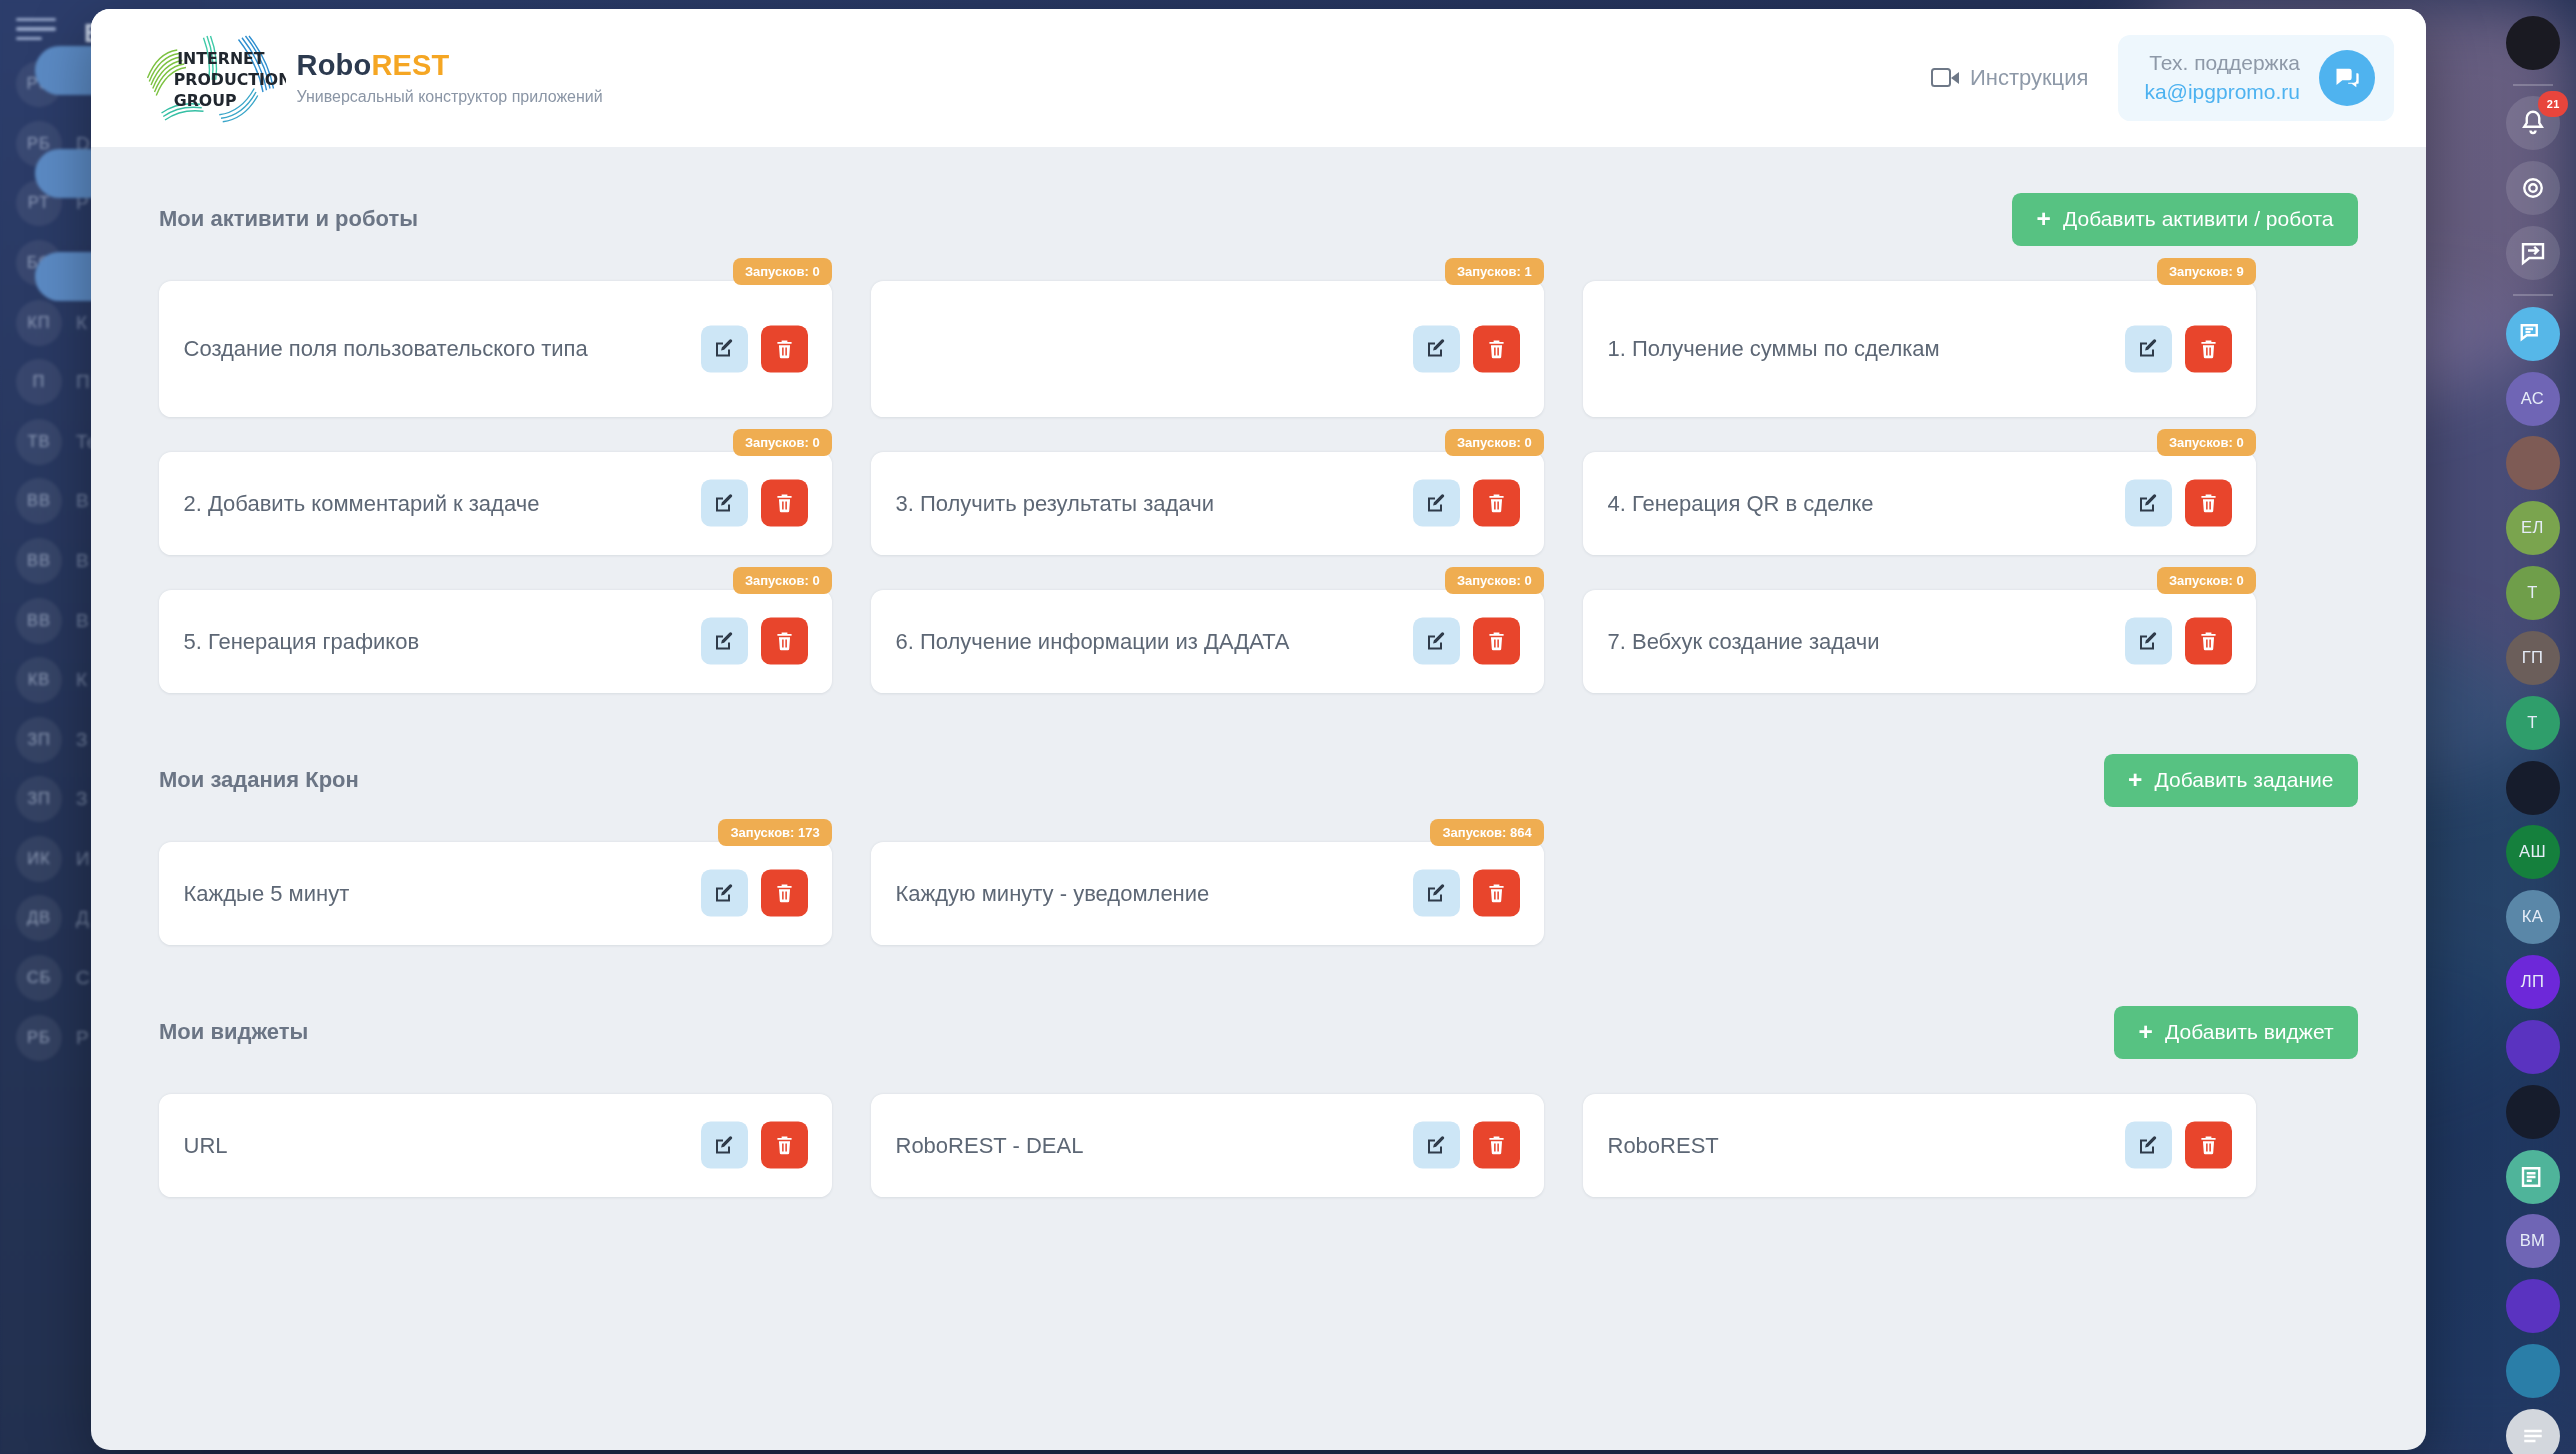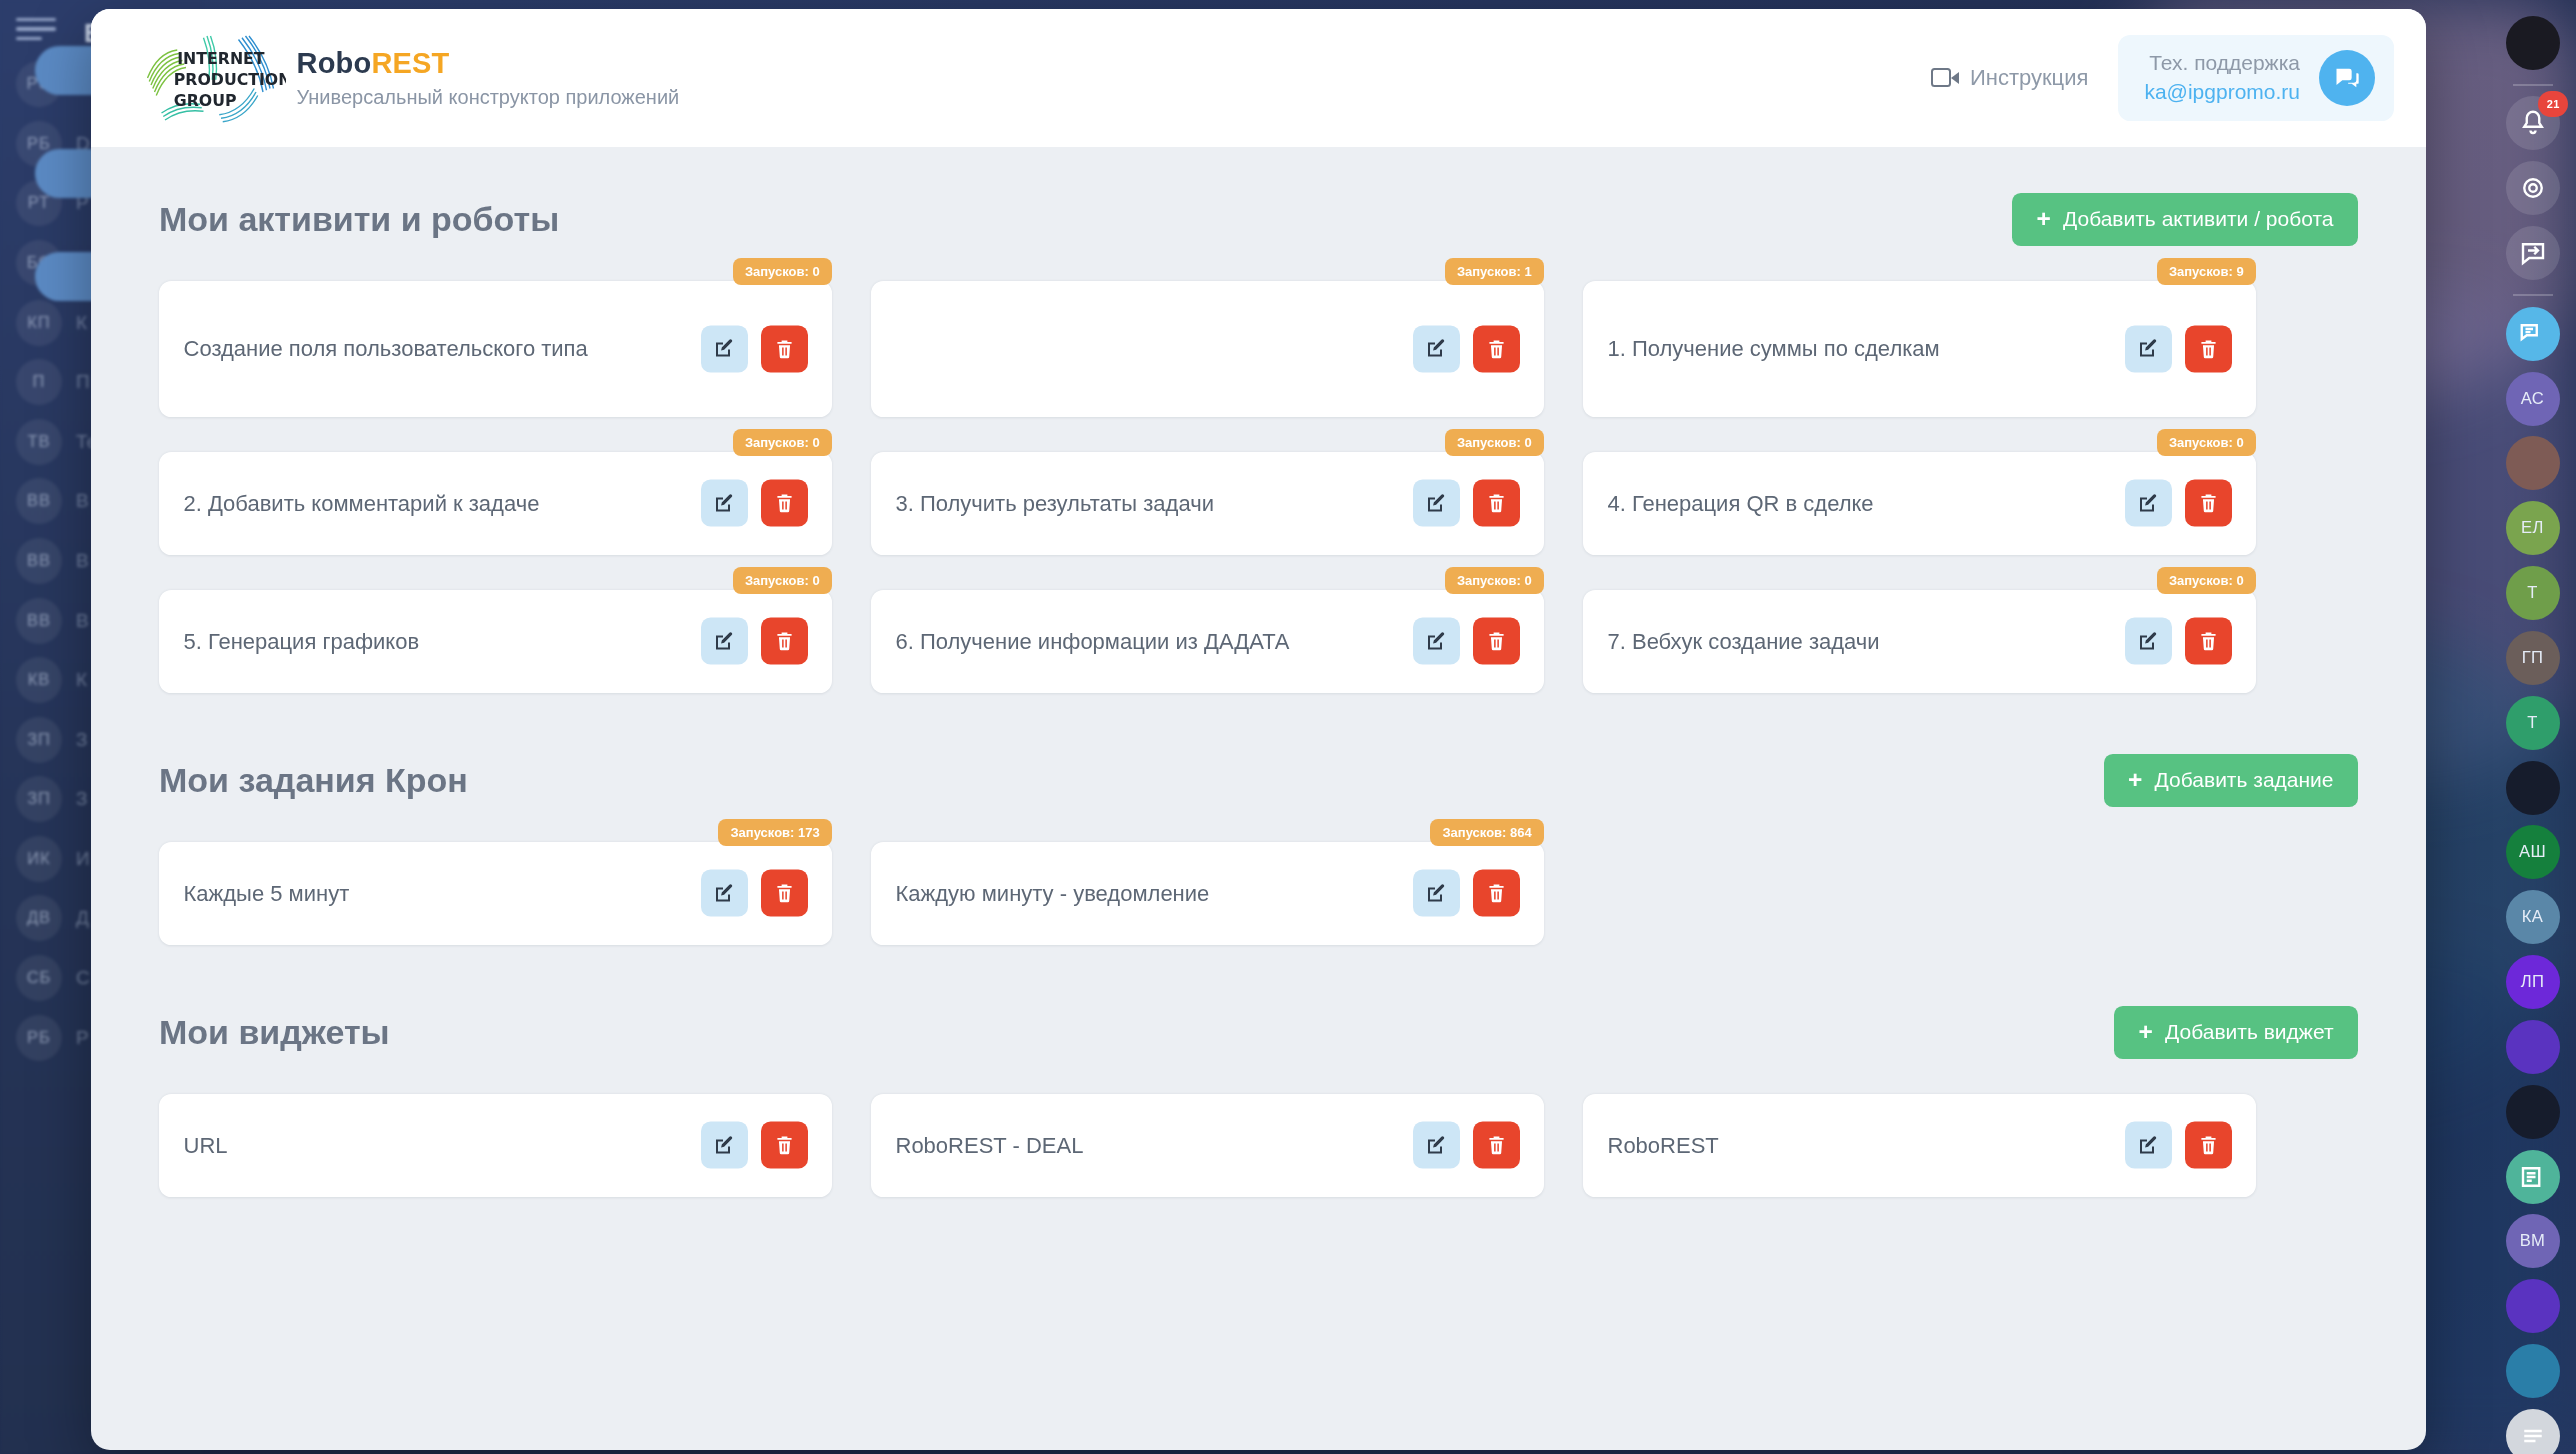--- a/index.html
+++ b/index.html
@@ -51,42 +51,42 @@
       background: #eceff3; border-radius: 19px; overflow: hidden;
       box-shadow: 0 19px 61px rgba(0,0,0,.35); }
 
   .topbar { height: 138px; background: #fff; display: flex; align-items: center;
       padding: 0 32px 0 44px; position: relative; }
   .logo-wrap { display: flex; align-items: center; }
   .logo-mark { width: 151px; height: 98px; position: relative; flex: none; }
   .brand { margin-left: 10.5px; }
   .brand-title { font-size: 29px; font-weight: 700; color: #2c3a4f; letter-spacing:0.2px;}
   .brand-title .accent { color: #f5a623; }
-  .brand-sub { font-size: 20px; color: #8a95a5; margin-top: 6.1px; }
+  .brand-sub { font-size: 16px; color: #8a95a5; margin-top: 6.1px; }
 
   .topbar-right { margin-left: auto; display: flex; align-items: center; gap: 30px; }
   .instr { display: flex; align-items: center; gap: 11.4px; color: #8e99a8; font-size: 22px; cursor: pointer;}
   .cam { width: 28px; height: 19px; position: relative; }
   .cam .body { position:absolute; left:0; top:0; width: 20px; height: 19px; border: 2.6px solid #6e7887; border-radius: 3.5px;}
   .cam .lens { position:absolute; right:0; top:3.5px; width: 0; height: 0;
       border-top: 6.1px solid transparent; border-bottom: 6.1px solid transparent; border-right: 8px solid #6e7887;}
 
   .support { display: flex; align-items: center; gap: 19px; background: #eef7fd;
       border-radius: 12.3px; padding: 15px 19px 15px 26px; }
   .sup-lines { text-align: right; }
   .sup-label { font-size: 21px; color: #8e99a8; }
   .sup-mail { font-size: 21px; color: #4db2f0; margin-top: 5.3px; cursor: pointer; }
   .sup-btn { width: 56px; height: 56px; border-radius: 50%; background: #4fb3ef;
       display: flex; align-items: center; justify-content: center; cursor: pointer; flex: none;}
   .sup-btn svg { width: 28px; height: 28px; fill: #fff; }
 
   .content { padding: 46px 68px 0 68px; }
 
   .sec-head { display: flex; align-items: center; justify-content: space-between; margin-bottom: 35px; }
-  .sec-title { font-size: 34px; font-weight: 700; color: #6b7585; }
+  .sec-title { font-size: 22px; font-weight: 700; color: #6b7585; }
   .add-btn { background: #57c282; color: #fff; border: none; border-radius: 8.8px;
       height: 53px; padding: 0 24.5px; font-size: 21px; font-family: inherit;
       display: flex; align-items: center; gap: 12.3px; cursor: pointer; }
   .add-btn .plus { font-size: 24.5px; font-weight: 700; line-height: 1; }
 
   .grid { display: flex; flex-wrap: wrap; gap: 35px 39px; }
   .card { width: 673px; min-height: 103px; background: #fff; border-radius: 12.3px;
       position: relative; display: flex; align-items: center;
       padding: 17.5px 147px 17.5px 24.5px; box-shadow: 0 0.9px 2.6px rgba(40,55,80,.10); }
   .card.tall { min-height: 136px; align-items: center; }

